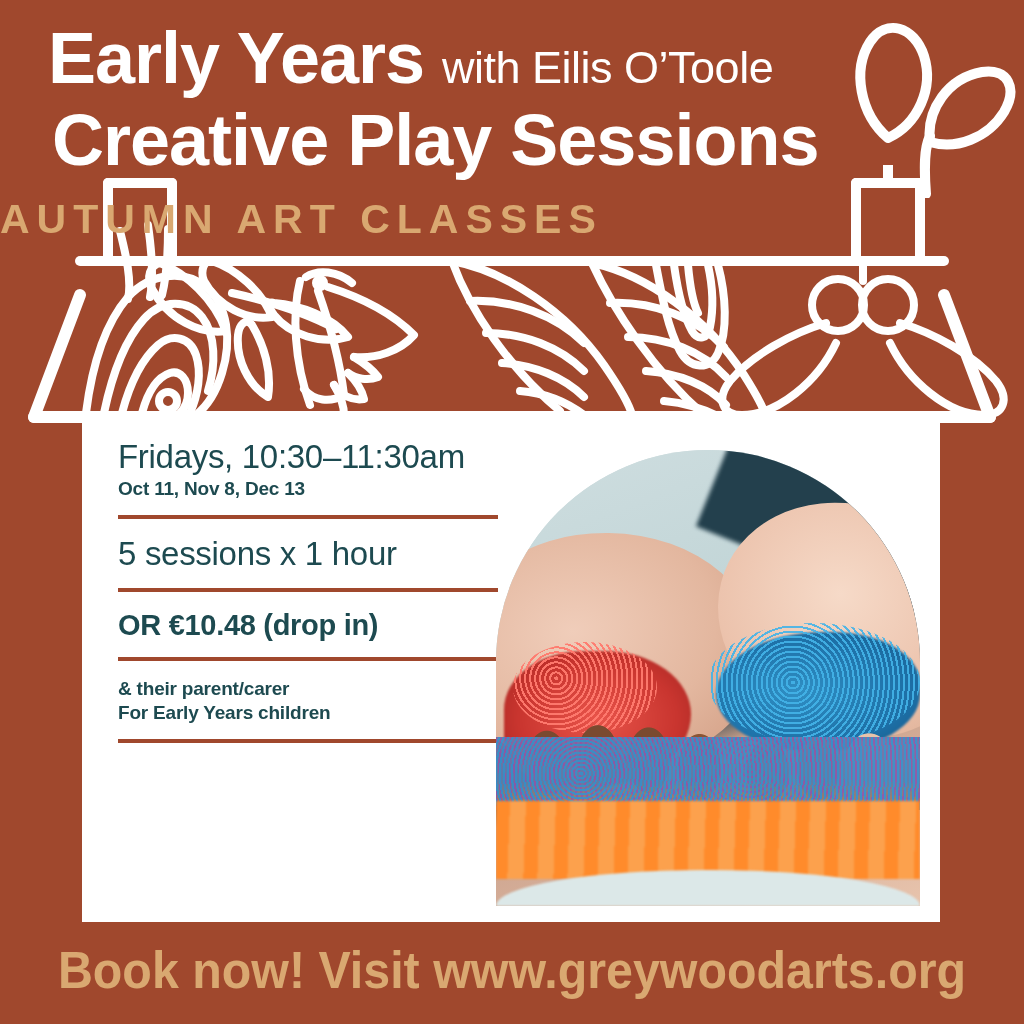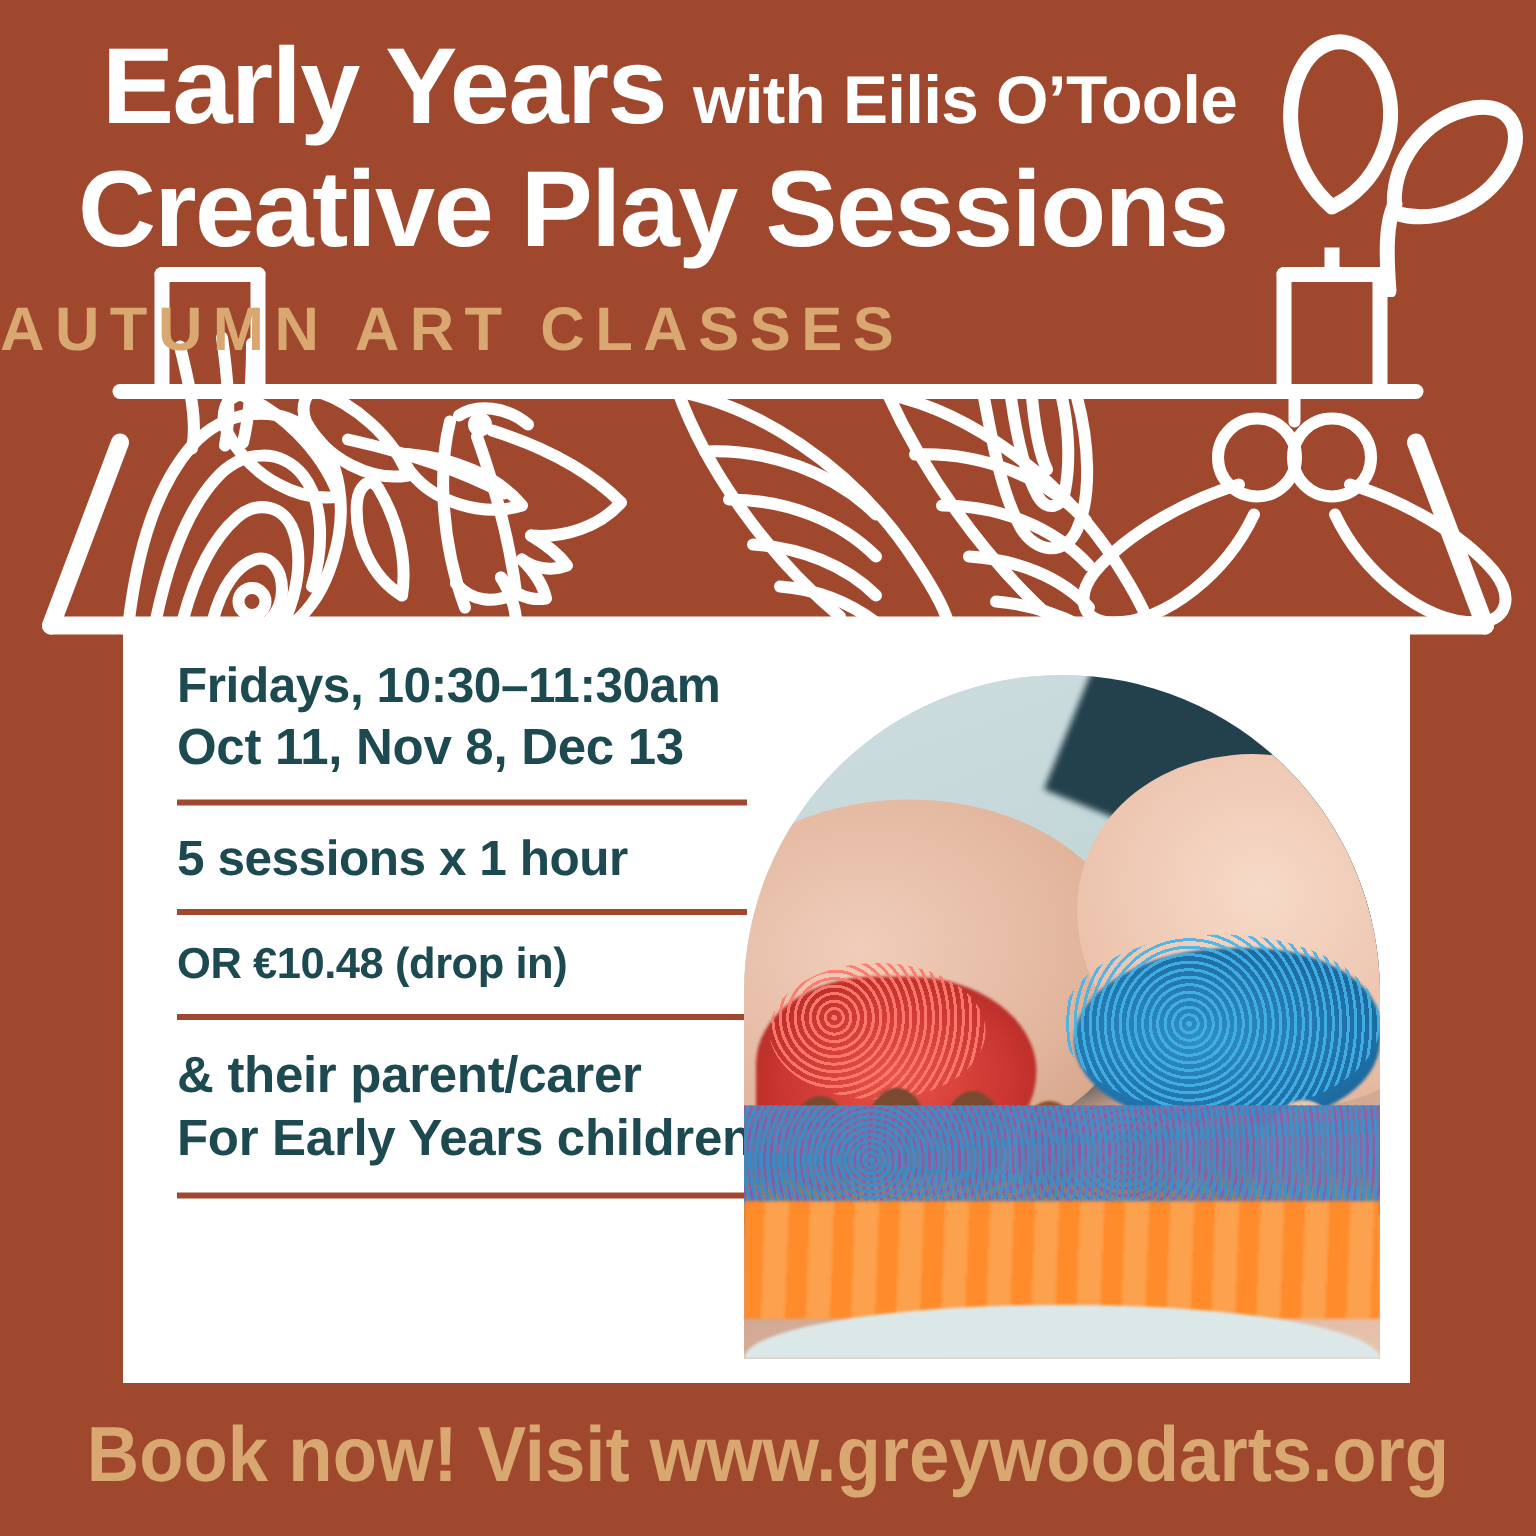--- a/index.html
+++ b/index.html
@@ -8,29 +8,29 @@
     background:#a0482d;
     font-family:"Liberation Sans", sans-serif;
     overflow:hidden;
     position:relative;
   }
   .poster{position:absolute;inset:0;background:#a0482d;overflow:hidden;}
 
   
   .header{position:absolute;left:0;top:0;width:1024px;height:190px;}
   .title-line1{
-    position:absolute;left:68px;top:22px;
+    position:absolute;left:48px;top:22px;
     white-space:nowrap;display:flex;align-items:baseline;gap:18px;
   }
   .title-main{
     font-size:72px;font-weight:700;color:#ffffff;letter-spacing:-1px;
     line-height:1;
   }
   .title-with{
-    font-size:45px;font-weight:700;color:#ffffff;letter-spacing:-0.5px;
+    font-size:45px;font-weight:400;color:#ffffff;letter-spacing:-0.5px;
     line-height:1;
   }
   .title-line2{
     position:absolute;left:52px;top:104px;
     font-size:72px;font-weight:700;color:#ffffff;letter-spacing:-1px;
     line-height:1;white-space:nowrap;
   }
 
   
   .decor{position:absolute;left:0;top:165px;width:1024px;height:260px;}
@@ -54,29 +54,29 @@
     z-index:3;
   }
   .info{
     position:absolute;left:36px;top:20px;width:396px;
   }
   .info-block{padding:0;}
   .rule{
     height:4px;background:#a0482d;border:0;margin:14px 0 16px 0;width:380px;
   }
   .line-lg{
-    font-size:33px;font-weight:700;color:#1d4a50;line-height:1.18;
+    font-size:33px;font-weight:400;color:#1d4a50;line-height:1.18;
     letter-spacing:-0.3px;white-space:nowrap;
   }
   .line-md{
     font-size:29px;font-weight:700;color:#1d4a50;line-height:1.22;
     letter-spacing:-0.3px;white-space:nowrap;
   }
   .line-sm{
-    font-size:34px;font-weight:700;color:#1d4a50;line-height:1.25;
+    font-size:19px;font-weight:700;color:#1d4a50;line-height:1.25;
     letter-spacing:-0.2px;white-space:nowrap;
   }
 
   
   .photo{
     position:absolute;left:414px;top:32px;
     width:424px;height:456px;
     border-radius:212px 212px 0 0;
     overflow:hidden;
     background:#cfdcdd;

